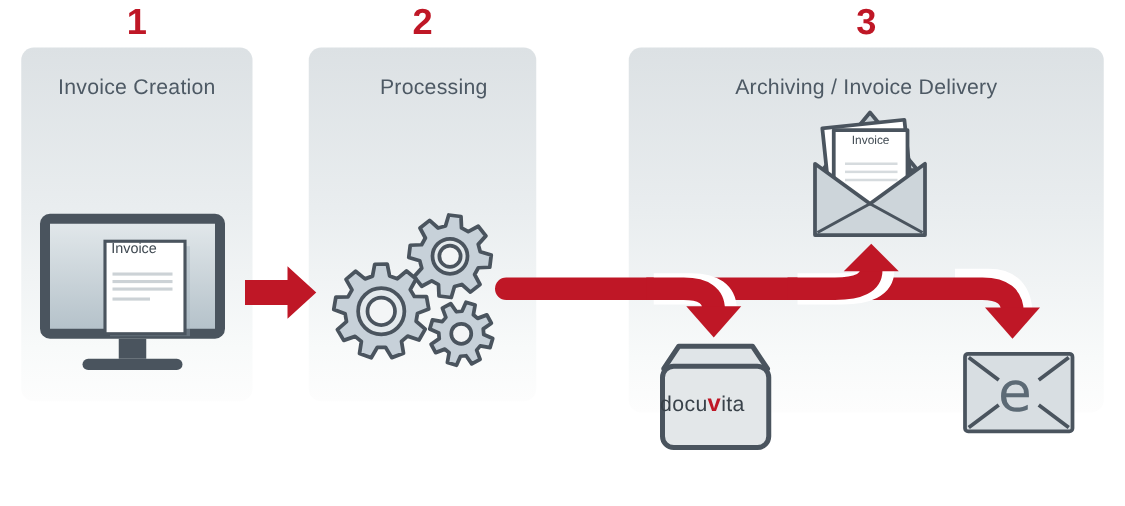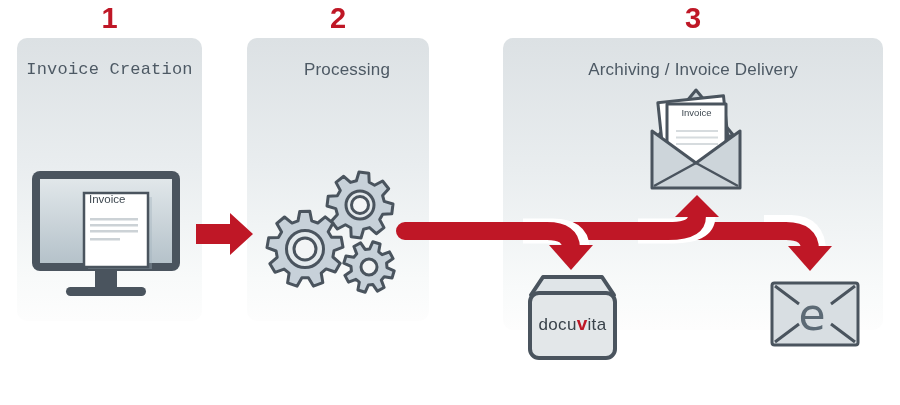--- a/index.html
+++ b/index.html
@@ -18,34 +18,34 @@
     position:absolute;top:2px;height:32px;line-height:32px;text-align:center;
     font-size:29px;font-weight:bold;color:#bf1726;
   }
   .num-1{left:17px;width:185px;}
   .num-2{left:247px;width:182px;}
   .num-3{left:503px;width:380px;}
   .stage-title{
     position:absolute;top:59px;height:22px;line-height:22px;text-align:center;
     font-size:17px;color:#4d5964;letter-spacing:0.2px;
   }
-  .title-1{left:17px;width:185px;font-family:Liberation Mono, monospace;}
+  .title-1{left:17px;width:185px;}
   .title-2{left:247px;width:200px;}
   .title-3{left:503px;width:380px;}
   .overlay-svg{position:absolute;left:0;top:0;}
   .monitor-doc-label{
     position:absolute;left:89px;top:193px;font-size:11.5px;color:#3f4951;
   }
   .envelope-doc-label{
     position:absolute;left:667px;top:107px;width:59px;text-align:center;
     font-size:9.5px;color:#3f4951;
   }
   .docuvita-logo{
     position:absolute;left:528px;top:314px;width:89px;height:20px;line-height:20px;
-    text-align:center;font-size:17px;color:#39424a;letter-spacing:0.3px;
+    font-size:17px;color:#39424a;letter-spacing:0.3px;
   }
   .docuvita-accent{color:#bf1726;font-weight:bold;font-size:19px;}
   .email-letter{
     position:absolute;left:769px;top:286px;width:86px;height:58px;line-height:58px;
     text-align:center;font-size:44px;color:#5c6a75;font-family:"DejaVu Sans",sans-serif;
   }
 </style>
 </head>
 <body>
 

